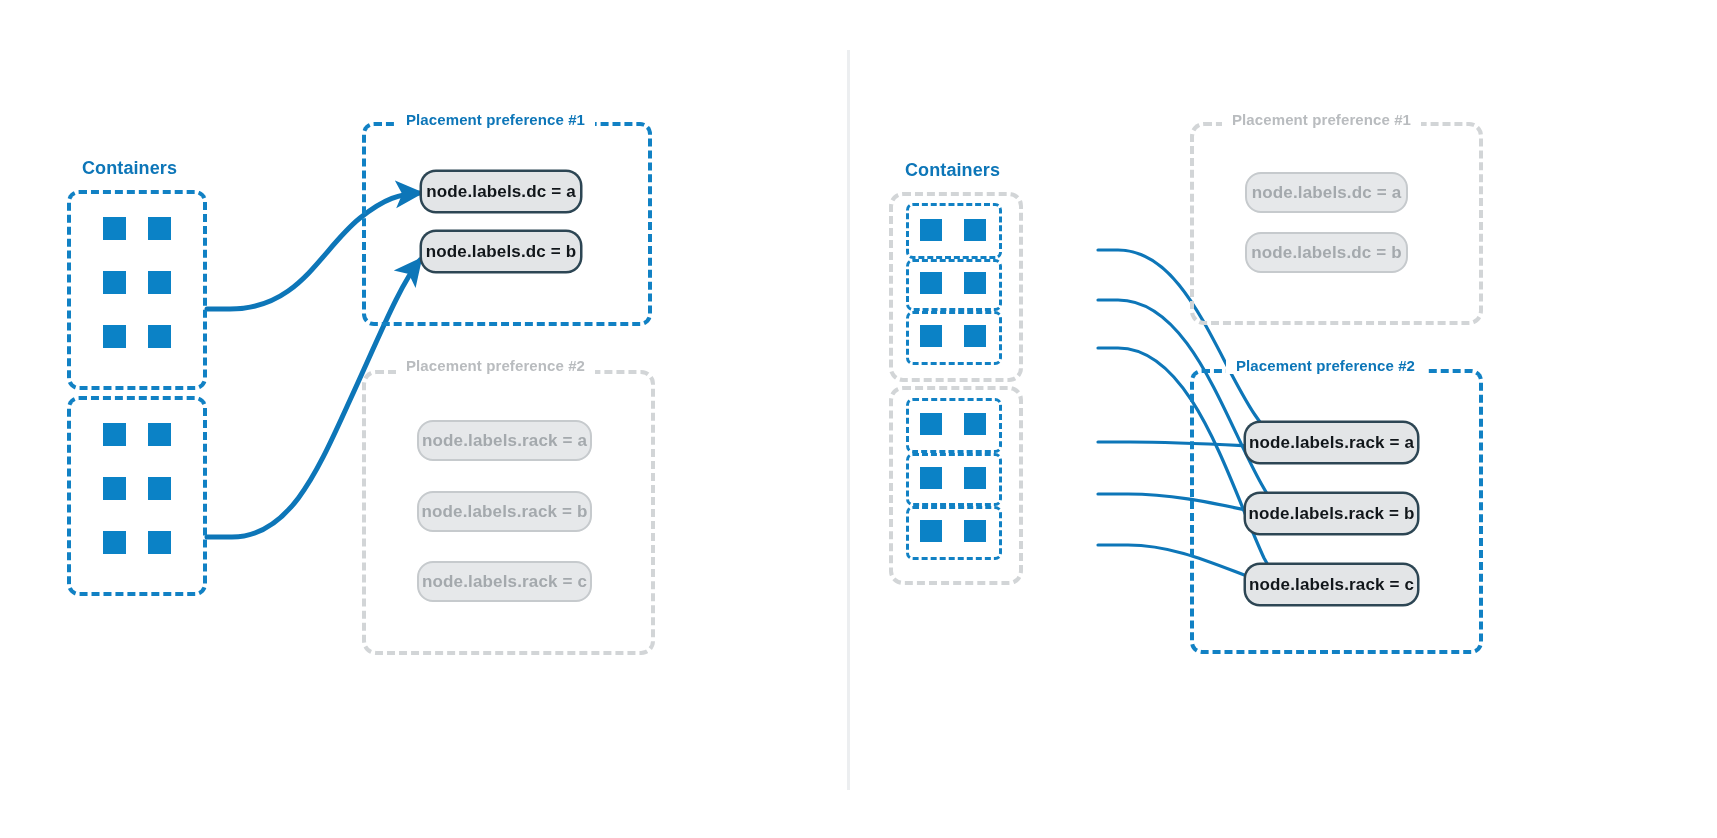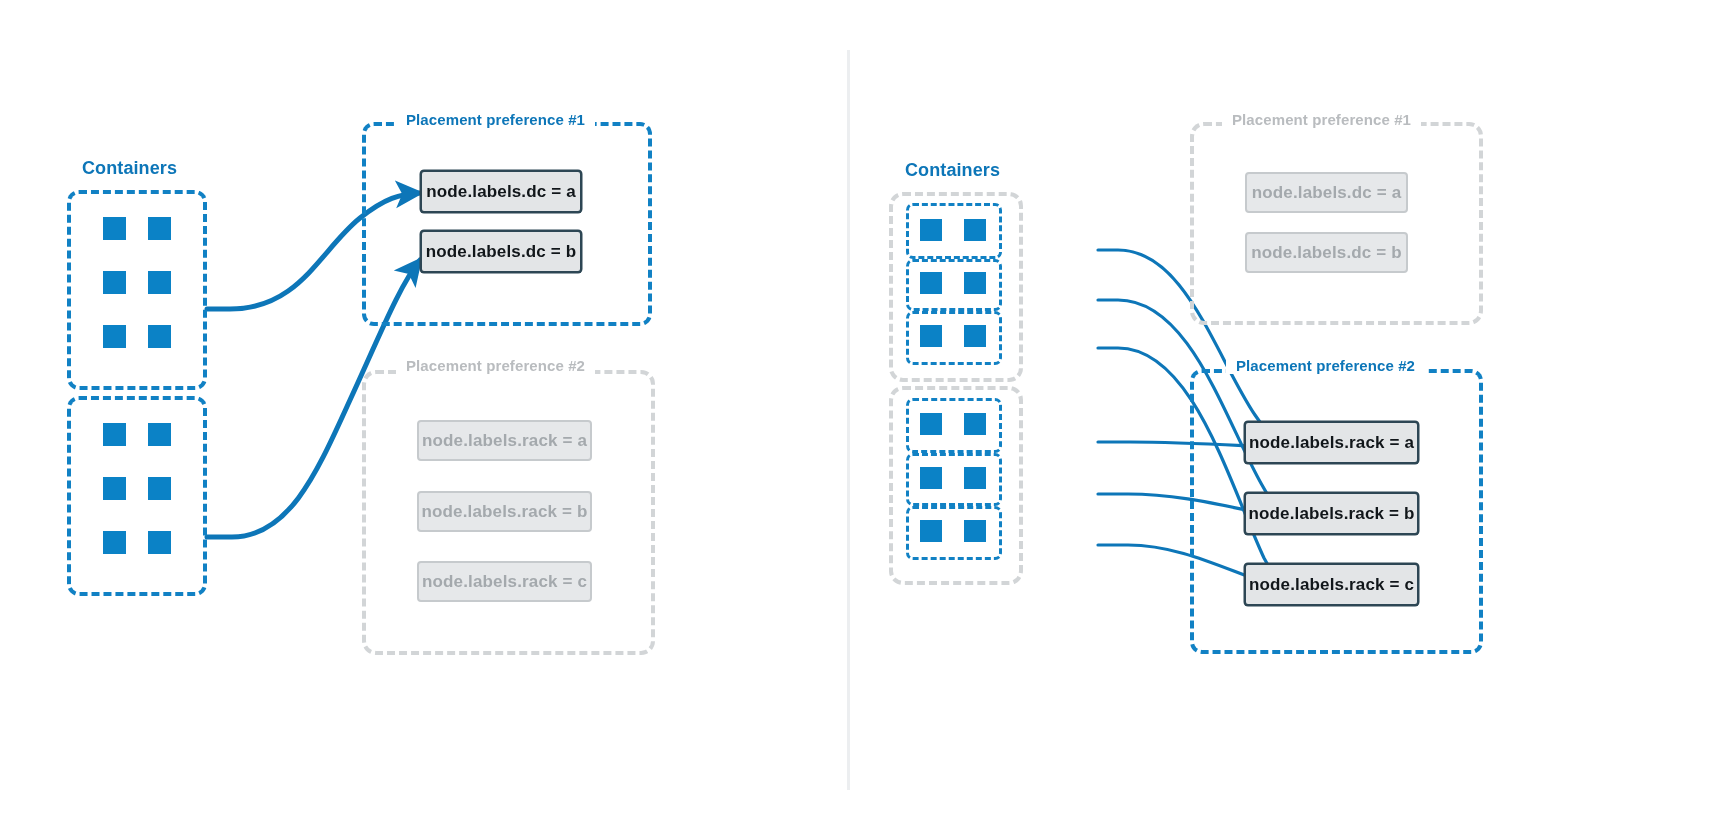--- a/index.html
+++ b/index.html
@@ -42,21 +42,21 @@
 
   
   .sq{
     position:absolute;background:#0b82c6;
   }
 
   
   .node-box{
     position:absolute;box-sizing:border-box;
     display:flex;align-items:center;justify-content:center;
-    border-radius:4px;font-size:17px;font-weight:700;
+    border-radius:16px;font-size:17px;font-weight:700;
     letter-spacing:.15px;z-index:5;
   }
   .node-box.active{
     background:#e3e5e7;border:2.5px solid #2d4654;color:#11161a;
     box-shadow:0 0 0 0.5px #2d4654;
   }
   .node-box.dim{
     background:#e6e8ea;border:2px solid #c6cacd;color:#a4a9ad;
     font-weight:700;
   }

